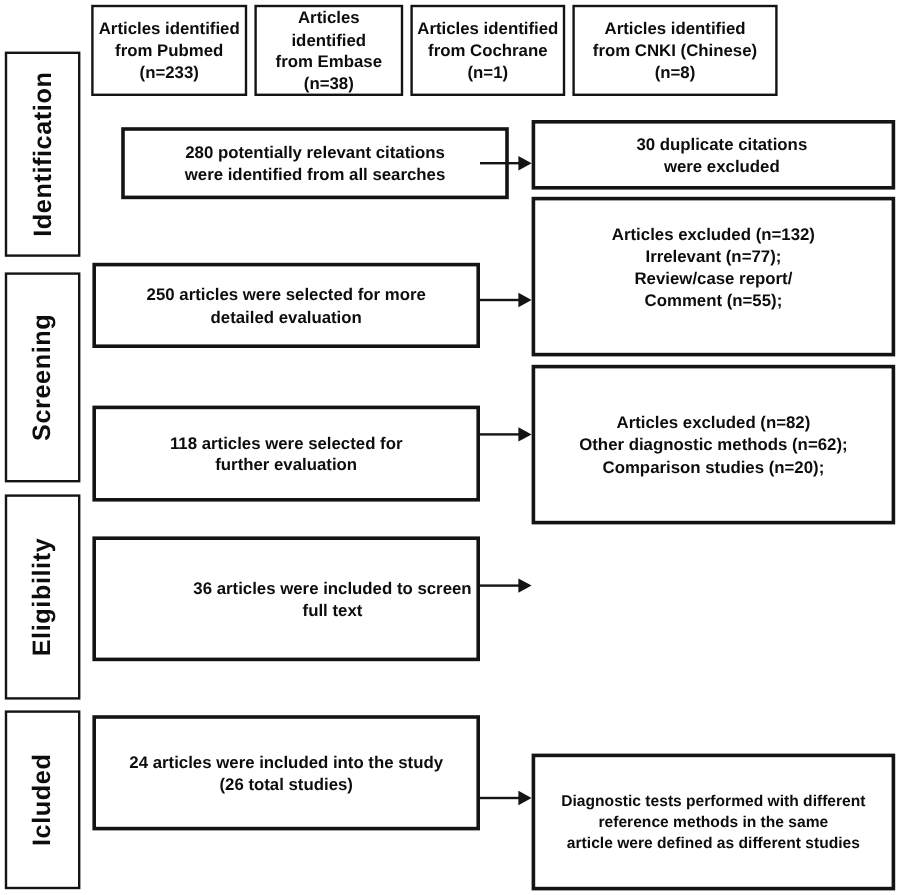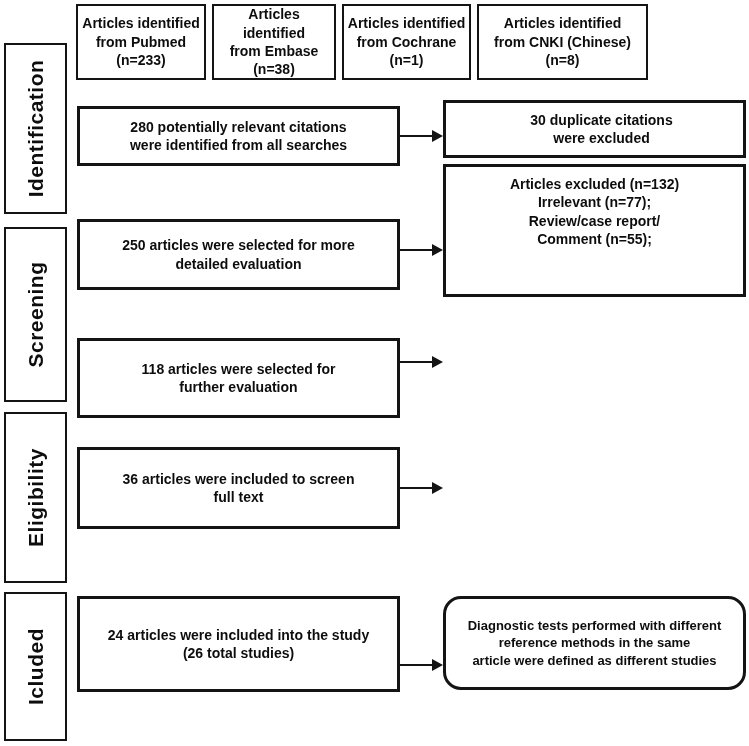--- a/index.html
+++ b/index.html
@@ -43,21 +43,21 @@
     padding: 2px 4px;
   }
   .note {
     left: 443px;
     width: 303px;
     font-size: 14px;
     padding: 2px 2px;
   }
   .note.top-align {
     align-items: flex-start;
-    padding-top: 8px;
+    padding-top: 19px;
   }
   .note.small {
     font-size: 13px;
   }
   .stage {
     left: 4px;
     width: 63px;
     border-width: 2px;
   }
   .stage .txt {
@@ -116,52 +116,57 @@
     <span class="txt">Articles identified
 from Cochrane
 (n=1)</span>
   </div>
   <div class="box source" style="left:477px; top:4px; width:171px; height:76px;">
     <span class="txt">Articles identified
 from CNKI (Chinese)
 (n=8)</span>
   </div>
 
-  <div class="box step" style="top:106px; height:60px;">
+  <div class="box step" style="top:106px; height:60px;margin-left:24px;">
     <span class="txt">280 potentially relevant citations
 were identified from all searches</span>
   </div>
   <div class="box step" style="top:219px; height:71px;">
     <span class="txt">250 articles were selected for more
 detailed evaluation</span>
   </div>
   <div class="box step" style="top:338px; height:80px;">
     <span class="txt">118 articles were selected for
 further evaluation</span>
   </div>
-  <div class="box step" style="top:447px; height:82px;">
+  <div class="box step" style="top:447px; height:104px;justify-content:flex-end;">
     <span class="txt">36 articles were included to screen
 full text</span>
   </div>
   <div class="box step" style="top:596px; height:96px;">
     <span class="txt">24 articles were included into the study
 (26 total studies)</span>
   </div>
 
   <div class="box note" style="top:100px; height:58px;padding-left:16px;">
     <span class="txt">30 duplicate citations
 were excluded</span>
   </div>
   <div class="box note top-align" style="top:164px; height:133px;">
     <span class="txt">Articles excluded (n=132)
 Irrelevant (n=77);
 Review/case report/
 Comment (n=55);</span>
   </div>
-  <div class="box note small" style="top:596px; height:94px;border-radius:18px;">
+  <div class="box note" style="top:304px; height:133px;">
+    <span class="txt">Articles excluded (n=82)
+Other diagnostic methods (n=62);
+Comparison studies (n=20);</span>
+  </div>
+  <div class="box note small" style="top:628px; height:114px;">
     <span class="txt">Diagnostic tests performed with different
 reference methods in the same
 article were defined as different studies</span>
   </div>
 
   <div class="arrow" style="left:400px; top:135px; width:33px;"></div>
   <div class="arrow" style="left:400px; top:249px; width:33px;"></div>
   <div class="arrow" style="left:400px; top:361px; width:33px;"></div>
   <div class="arrow" style="left:400px; top:487px; width:33px;"></div>
   <div class="arrow" style="left:400px; top:664px; width:33px;"></div>

